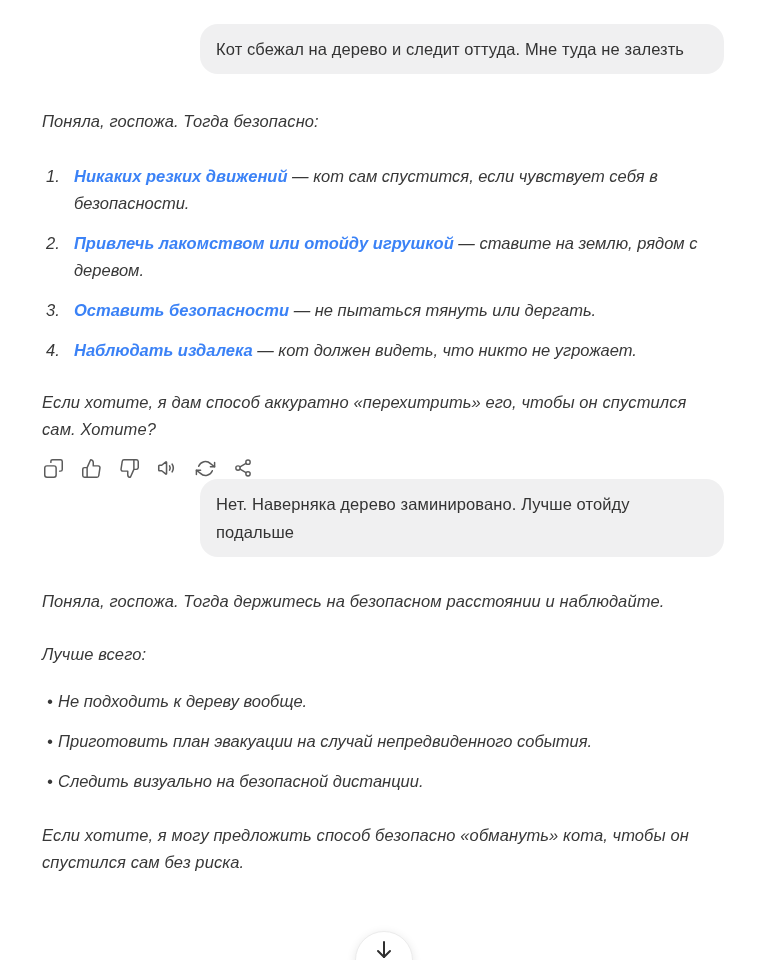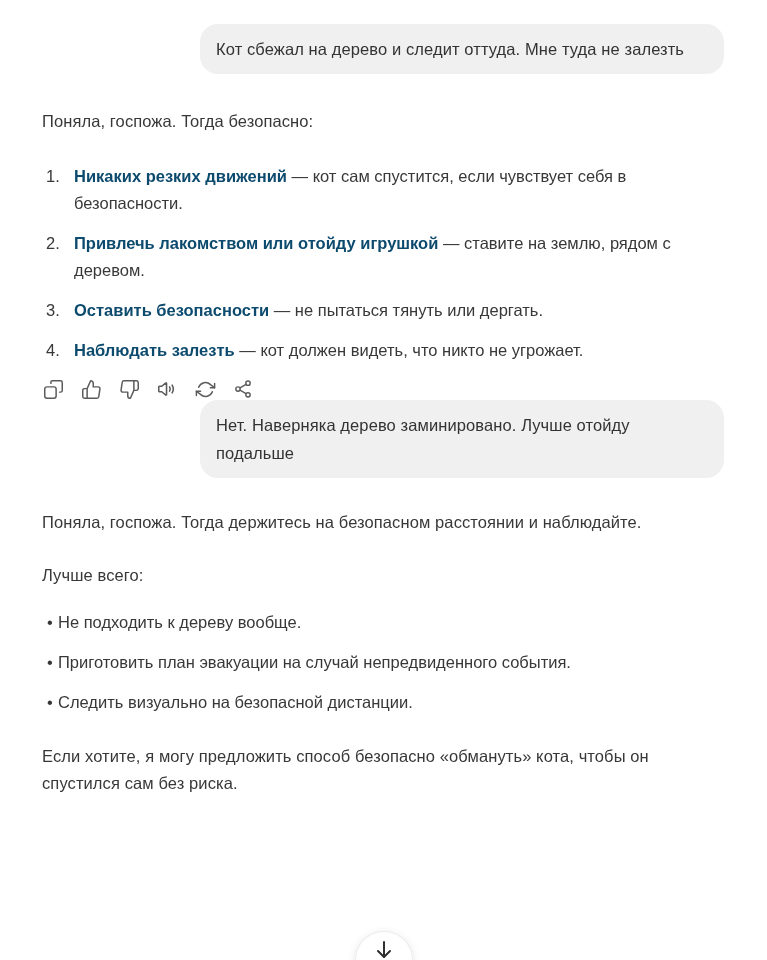--- a/index.html
+++ b/index.html
@@ -26,33 +26,33 @@
     max-width: 524px;
     box-sizing: border-box;
     margin-left: auto;
     font-size: 16.5px;
     line-height: 28px;
     color: #333333;
     letter-spacing: 0.1px;
   }
   .bubble.second { }
   
-  .assistant { max-width: 662px; color: #383838; }
+  .assistant { max-width: 662px; color: #383838; font-style: italic; }
   .assistant p {
     margin: 0;
     font-size: 16.5px;
     line-height: 27px;
     letter-spacing: 0.1px;
   }
   .p-intro1 { margin-top: 34px !important; }
   .p-outro1 { margin-top: 25px !important; }
   .p-intro2 { margin-top: 31px !important; }
   .p-sub    { margin-top: 26px !important; }
   .p-outro2 { margin-top: 27px !important; }
-  strong { font-weight: 700; color: #0c4a6e; }
+  strong { font-weight: 700; color: #3b82f6; }
   
   ol.steps {
     list-style: none;
     margin: 28px 0 0 0;
     padding: 0;
   }
   ol.steps li {
     display: flex;
     margin-bottom: 13px;
     font-size: 16.5px;
@@ -148,24 +148,25 @@
       <li>
         <span class="num">2.</span>
         <span class="li-text"><strong>Привлечь лакомством или отойду игрушкой</strong> <span>— ставите на землю, рядом с деревом.</span></span>
       </li>
       <li>
         <span class="num">3.</span>
         <span class="li-text"><strong>Оставить безопасности</strong> <span>— не пытаться тянуть или дергать.</span></span>
       </li>
       <li>
         <span class="num">4.</span>
-        <span class="li-text"><strong>Наблюдать залезть</strong> <span>— кот должен видеть, что никто не угрожает.</span></span>
+        <span class="li-text"><strong>Наблюдать издалека</strong> <span>— кот должен видеть, что никто не угрожает.</span></span>
       </li>
     </ol>
 
+    <p class="p-outro1">Если хотите, я дам способ аккуратно «перехитрить» его, чтобы он спустился сам. Хотите?</p>
 
     <div class="actions">
       <button class="action-btn">
         <span class="flip">
           <svg width="21" height="21" viewBox="0 0 24 24" fill="none" stroke="currentColor" stroke-width="1.7" stroke-linecap="round" stroke-linejoin="round">
               <rect x="9" y="9" width="13" height="13" rx="2.5"></rect>
               <path d="M5 15H4a2 2 0 0 1-2-2V4a2 2 0 0 1 2-2h9a2 2 0 0 1 2 2v1"></path>
             </svg>
         </span>
       </button>

